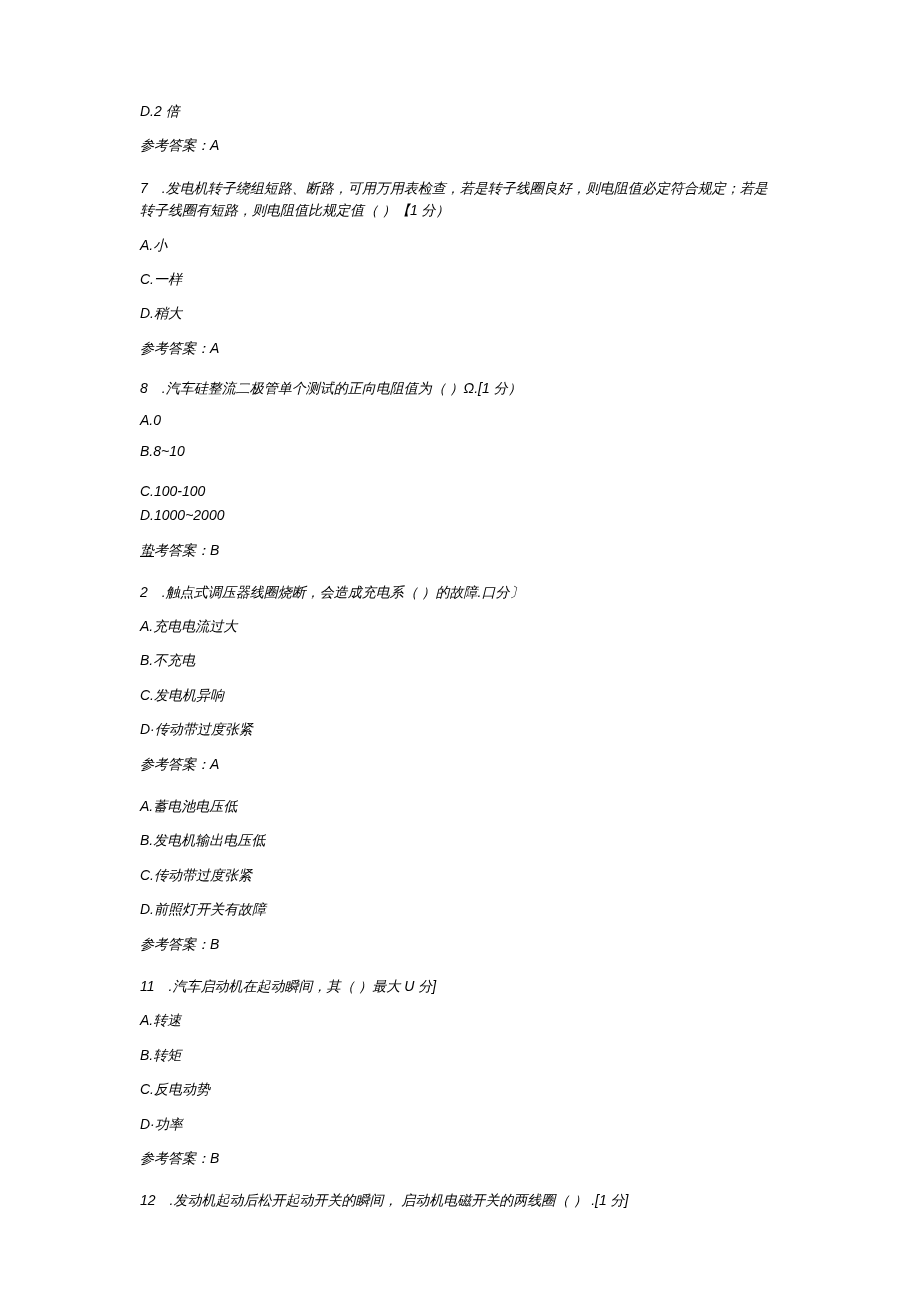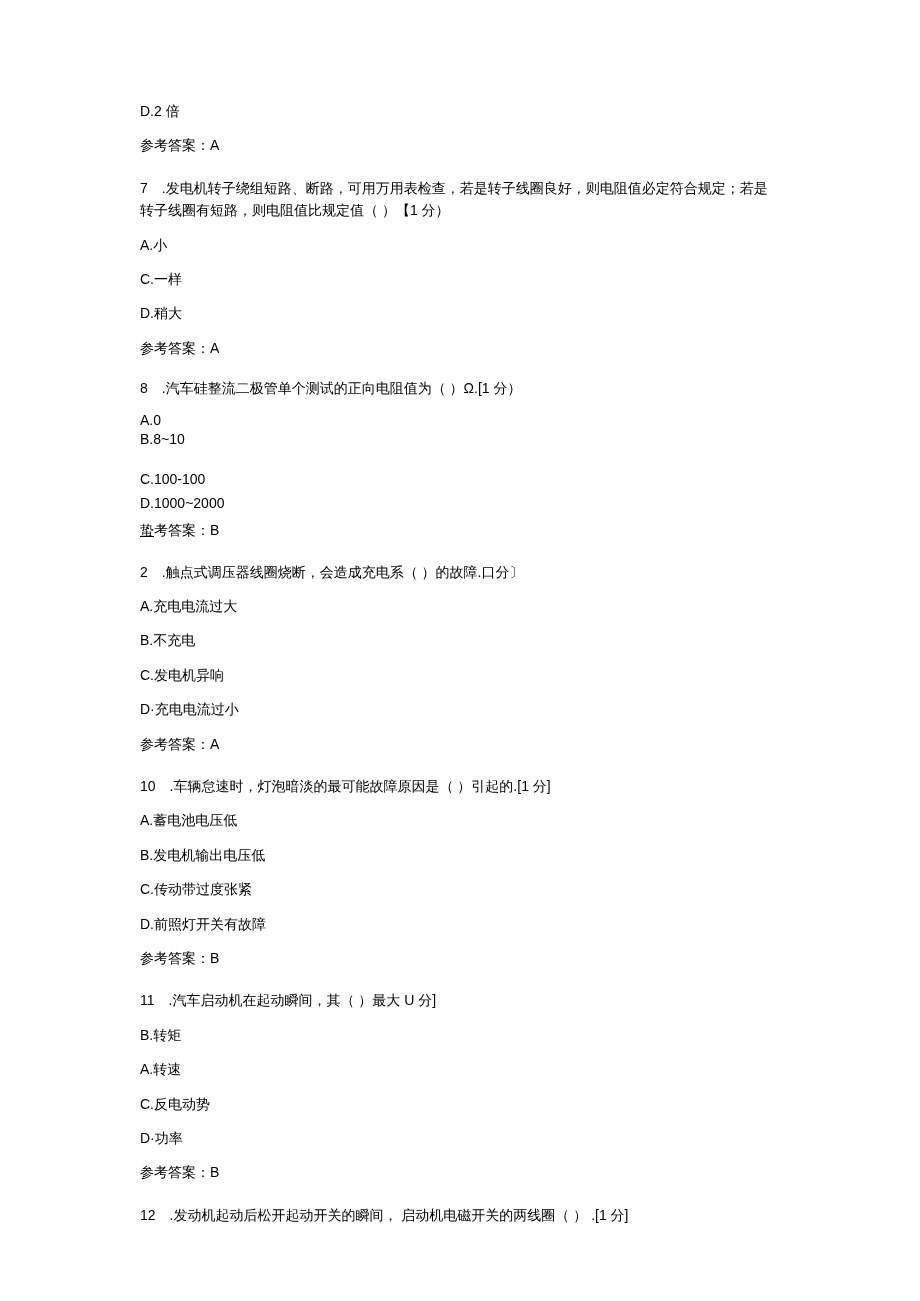--- a/index.html
+++ b/index.html
@@ -12,20 +12,21 @@
     line-height: 1.6;
   }
   .page {
     width: 920px;
     min-height: 1301px;
     padding: 100px 140px 60px 140px;
     box-sizing: border-box;
   }
   .block {
     margin-bottom: 20px;
+    font-style: italic;
   }
   .stem {
     margin-bottom: 12px;
   }
   .option {
     margin-bottom: 12px;
   }
   .answer {
     margin-bottom: 12px;
   }
@@ -46,51 +47,50 @@
   <div class="block">
     <div class="stem">7 .发电机转子绕组短路、断路，可用万用表检查，若是转子线圈良好，则电阻值必定符合规定；若是转子线圈有短路，则电阻值比规定值（ ）【1 分）</div>
     <div class="option">A.小</div>
     <div class="option">C.一样</div>
     <div class="option">D.稍大</div>
     <div class="answer">参考答案：A</div>
   </div>
 
   <div class="block" style="line-height:1.4;">
     <div class="stem" style="">8 .汽车硅整流二极管单个测试的正向电阻值为（ ）Ω.[1 分）</div>
-    <div class="option" style="margin-bottom:0;">A.0</div>
+    <div class="option" style="margin-bottom:12px;">A.0</div>
     <div class="option" style="margin-bottom:20px;">B.8~10</div>
     <div class="option" style="margin-bottom:4px;">C.100-100</div>
-    <div class="option" style="margin-bottom:8px;">D.1000~2000</div>
+    <div class="option" style="margin-bottom:16px;">D.1000~2000</div>
     <div class="answer">
       <span class="underline">蛰</span><span>考答案：B</span>
     </div>
   </div>
 
   <div class="block">
     <div class="stem">2 .触点式调压器线圈烧断，会造成充电系（ ）的故障.口分〕</div>
     <div class="option">A.充电电流过大</div>
     <div class="option">B.不充电</div>
     <div class="option">C.发电机异响</div>
-    <div class="option">D·充电电流过小</div>
+    <div class="option">D·传动带过度张紧</div>
     <div class="answer">参考答案：A</div>
   </div>
 
   <div class="block">
-    <div class="stem">10 .车辆怠速时，灯泡暗淡的最可能故障原因是（ ）引起的.[1 分]</div>
     <div class="option">A.蓄电池电压低</div>
     <div class="option">B.发电机输出电压低</div>
     <div class="option">C.传动带过度张紧</div>
     <div class="option">D.前照灯开关有故障</div>
     <div class="answer">参考答案：B</div>
   </div>
 
   <div class="block">
     <div class="stem">11 .汽车启动机在起动瞬间，其（ ）最大 U 分]</div>
+    <div class="option">A.转速</div>
     <div class="option">B.转矩</div>
-    <div class="option">A.转速</div>
     <div class="option">C.反电动势</div>
     <div class="option">D·功率</div>
     <div class="answer">参考答案：B</div>
   </div>
 
   <div class="block">
     <div class="stem">12 .发动机起动后松开起动开关的瞬间， 启动机电磁开关的两线圈（ ） .[1 分]</div>
   </div>
 
 </div>

